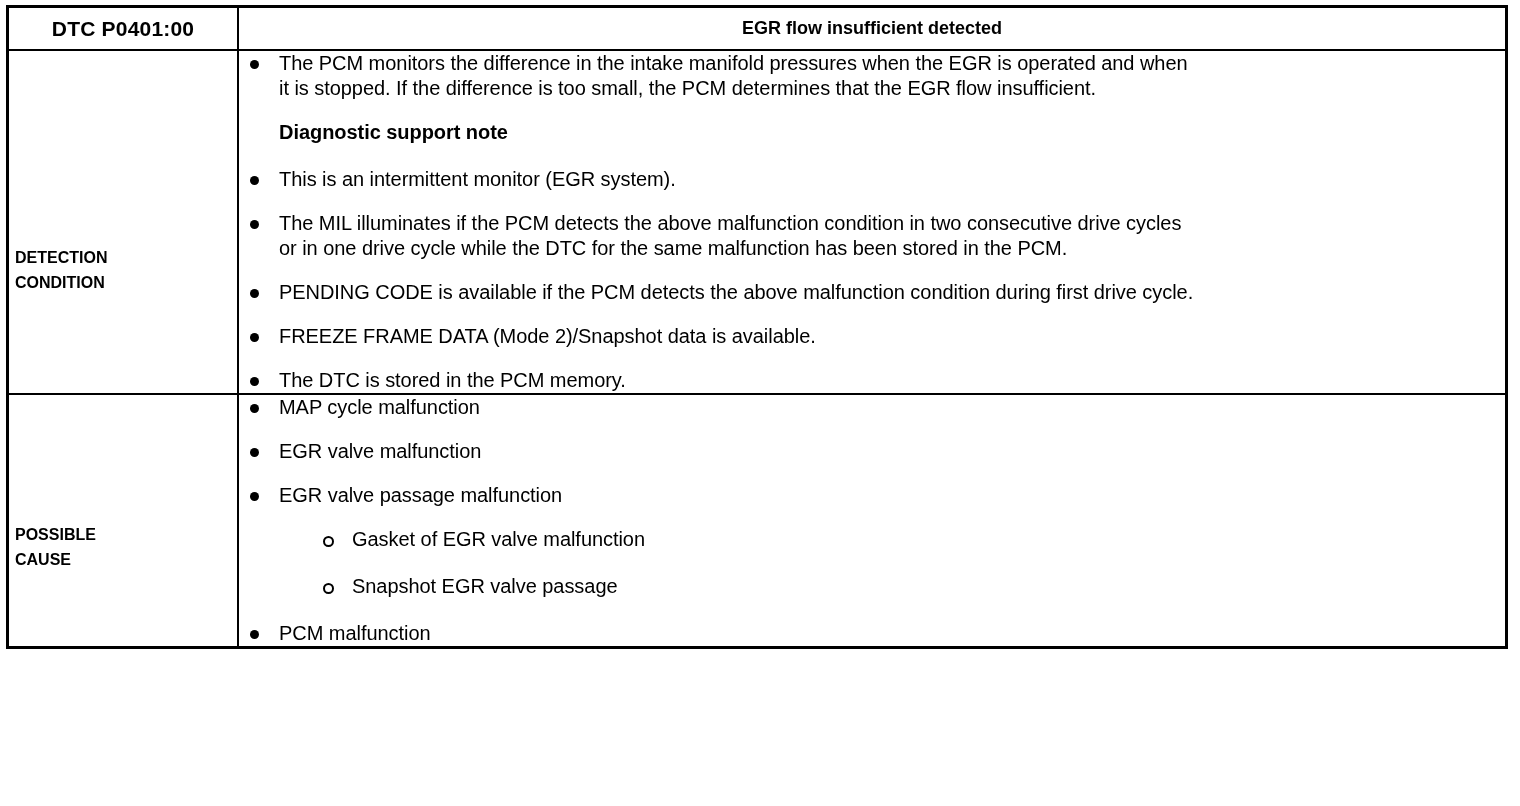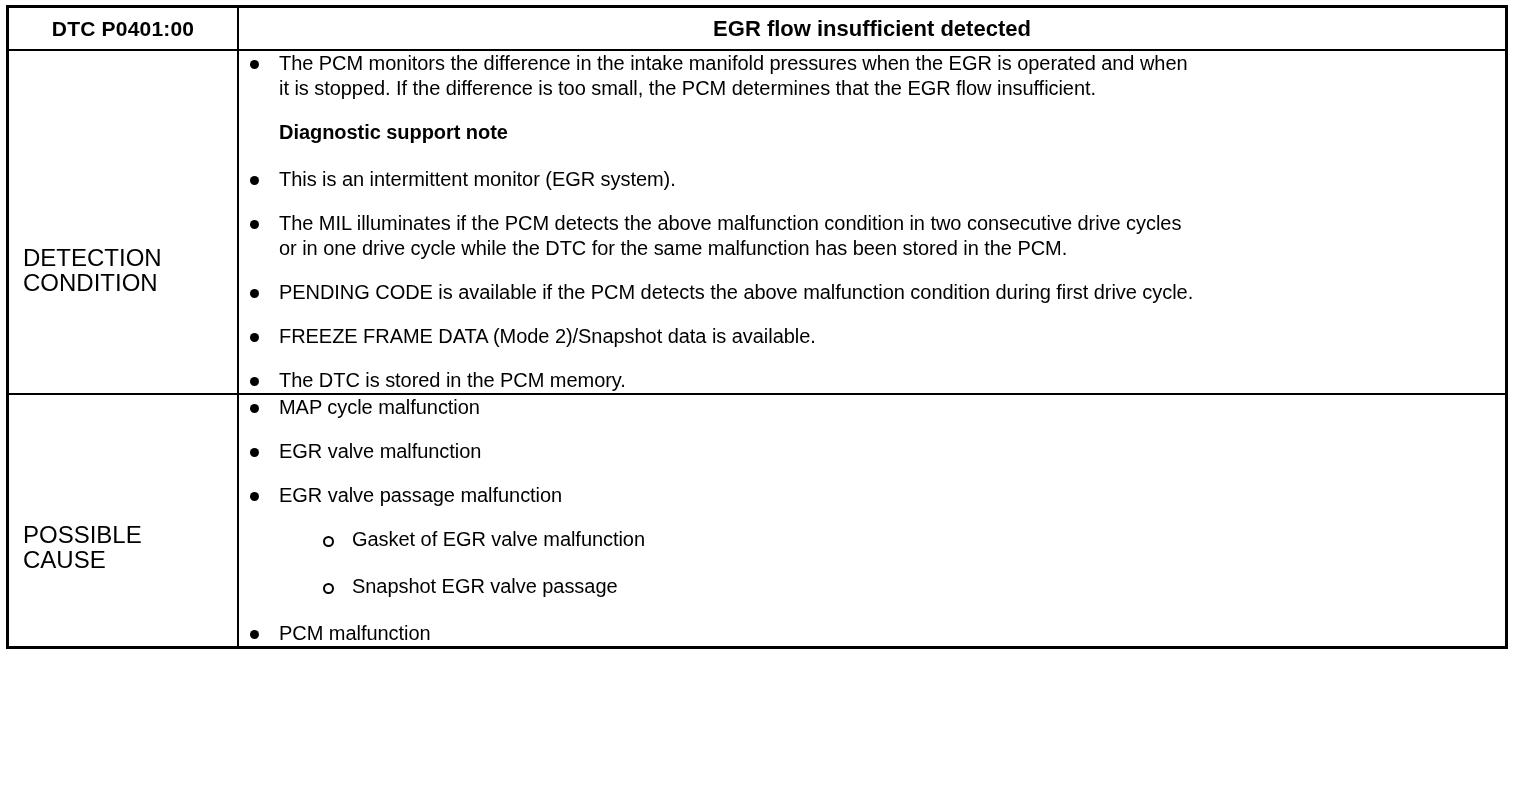--- a/index.html
+++ b/index.html
@@ -55,34 +55,33 @@
   .dtc-code {
     text-align: center;
     font-size: 21px;
     font-weight: bold;
     letter-spacing: 0.2px;
     line-height: 41px;
     white-space: nowrap;
   }
   .dtc-title {
     text-align: center;
-    font-size: 22px;
+    font-size: 18px;
     font-weight: bold;
     line-height: 41px;
     white-space: nowrap;
   }
 
   
   .row-label {
-    font-size: 24px;
-    font-weight: normal;
+    font-size: 16px;
+    font-weight: bold;
     line-height: 25px;
     padding: 0 0 0 6px;
     white-space: pre-line;
-    margin-left: 8px;
   }
   .label-detection { padding-top: 194px; }
   .label-cause     { padding-top: 127px; }
 
   
   .content-cell {
     padding: 12px 10px 10px 8px;
   }
 
   

